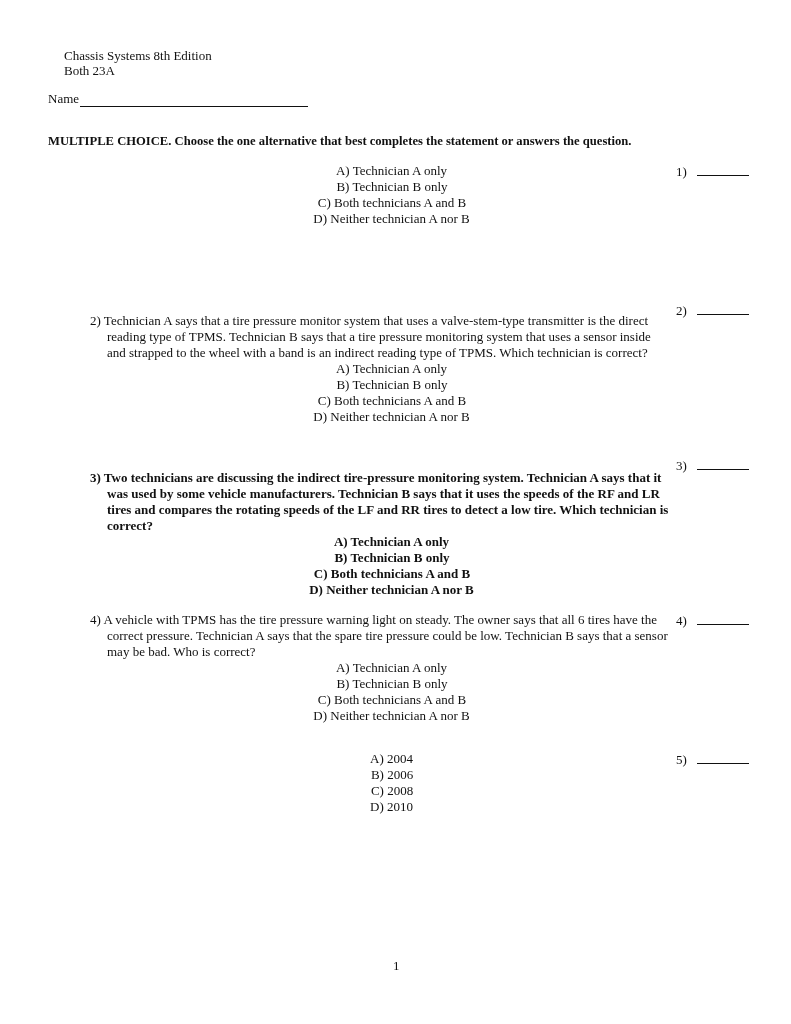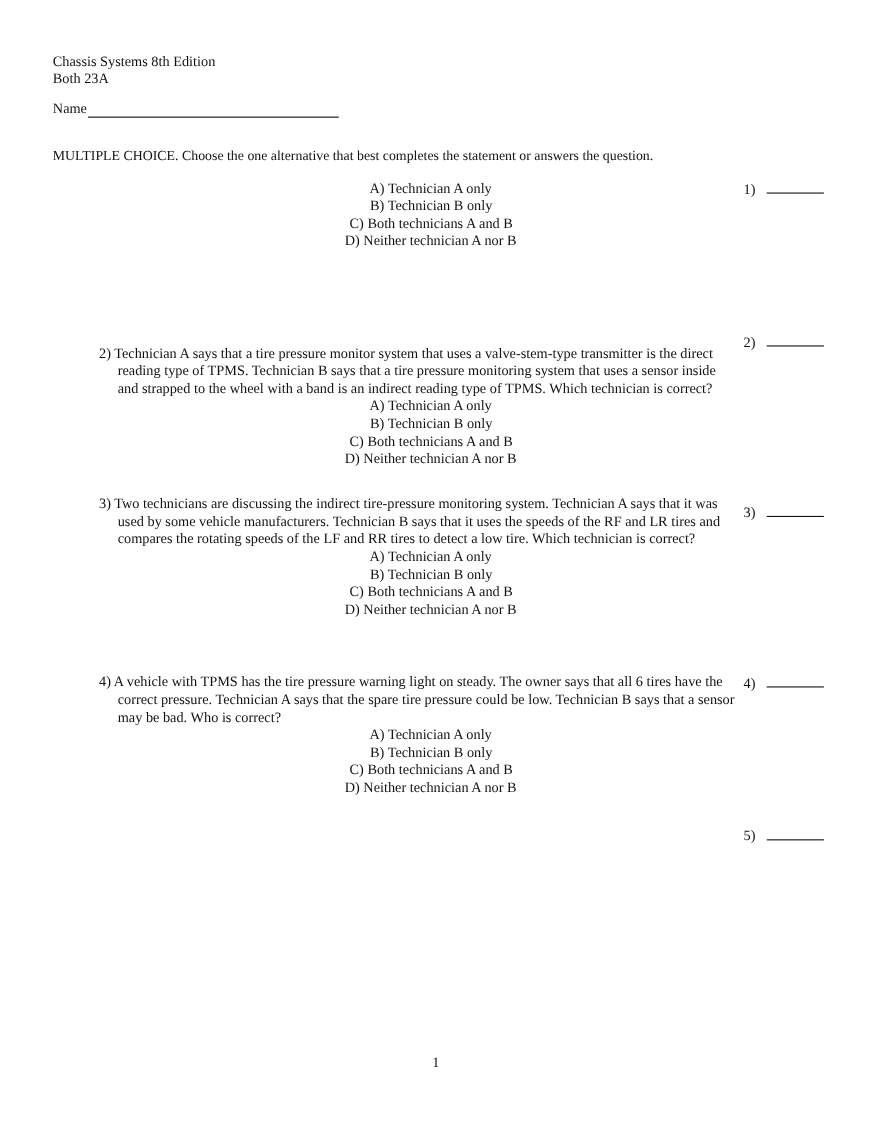--- a/index.html
+++ b/index.html
@@ -1,22 +1,22 @@
 <!DOCTYPE html>
 <html><head>
 <meta charset="utf-8">
 <style>
   html, body { margin: 0; padding: 0; background: #ffffff; }
   body { width: 791px; height: 1024px; position: relative; overflow: hidden;
          font-family: "Liberation Serif", "DejaVu Serif", serif; color: #111; font-size: 13px; }
   .hdr { position: absolute; left: 48px; top: 48px; line-height: 15px; }
-  .hdr div { white-space: nowrap; }
+  .hdr div { white-space: nowrap; margin-left: 16px; }
   .name-row { position: absolute; left: 48px; top: 91px; display: flex; align-items: flex-end; justify-content: flex-end; }
   .name-line { display: inline-block; width: 228px; border-bottom: 1px solid #111; height: 12px; margin-left: 1px; }
-  .instr { position: absolute; left: 48px; top: 134px; font-weight: normal; white-space: nowrap; font-size: 12.6px; }
+  .instr { position: absolute; left: 48px; top: 134px; font-weight: bold; white-space: nowrap; font-size: 12.6px; }
   .q { position: absolute; left: 90px; width: 580px; line-height: 16px; }
   .q .stem { text-indent: -17px; padding-left: 17px; }
   .q .opts { margin-left: 23px; text-align: center; }
   .q .opt { white-space: nowrap; }
   .ans { position: absolute; left: 676px; white-space: nowrap; }
   .ans-line { display: inline-block; width: 52px; border-bottom: 1px solid #111; margin-left: 10px; height: 12px; vertical-align: baseline; }
   .blank { display: inline-block; width: 52px; border-bottom: 1px solid #111; height: 11px; }
   .page-num { position: absolute; left: 393px; top: 958px; }
 </style>
 </head>
@@ -55,21 +55,21 @@
     <div class="opt">A) Technician A only</div>
     <div class="opt" style="margin-left:1px">B) Technician B only</div>
     <div class="opt" style="margin-left:1px">C) Both technicians A and B</div>
     <div class="opt">D) Neither technician A nor B</div>
   </div>
 </div>
 <div class="ans" style="top:302px;">
   <span>2)</span><span class="ans-line"></span>
 </div>
 
-<div class="q" style="top:450px;">
+<div class="q" style="top:470px;font-weight:bold;">
   <div class="stem">
     <span>3)</span>
     <span>Two technicians are discussing the indirect tire-pressure monitoring system. Technician A says that it was used by some vehicle manufacturers. Technician B says that it uses the speeds of the RF and LR tires and compares the rotating speeds of the LF and RR tires to detect a low tire. Which technician is correct?</span>
   </div>
   <div class="opts">
     <div class="opt">A) Technician A only</div>
     <div class="opt" style="margin-left:1px">B) Technician B only</div>
     <div class="opt" style="margin-left:1px">C) Both technicians A and B</div>
     <div class="opt">D) Neither technician A nor B</div>
   </div>
@@ -88,18 +88,24 @@
     <div class="opt" style="margin-left:1px">B) Technician B only</div>
     <div class="opt" style="margin-left:1px">C) Both technicians A and B</div>
     <div class="opt">D) Neither technician A nor B</div>
   </div>
 </div>
 <div class="ans" style="top:612px;">
   <span>4)</span><span class="ans-line"></span>
 </div>
 
 <div class="q" style="top:751px;">
+  <div class="opts">
+    <div class="opt">A) 2004</div>
+    <div class="opt" style="margin-left:1px">B) 2006</div>
+    <div class="opt" style="margin-left:1px">C) 2008</div>
+    <div class="opt">D) 2010</div>
+  </div>
 </div>
 <div class="ans" style="top:751px;">
   <span>5)</span><span class="ans-line"></span>
 </div>
 
 <div class="page-num">1</div>
 
 </body></html>

